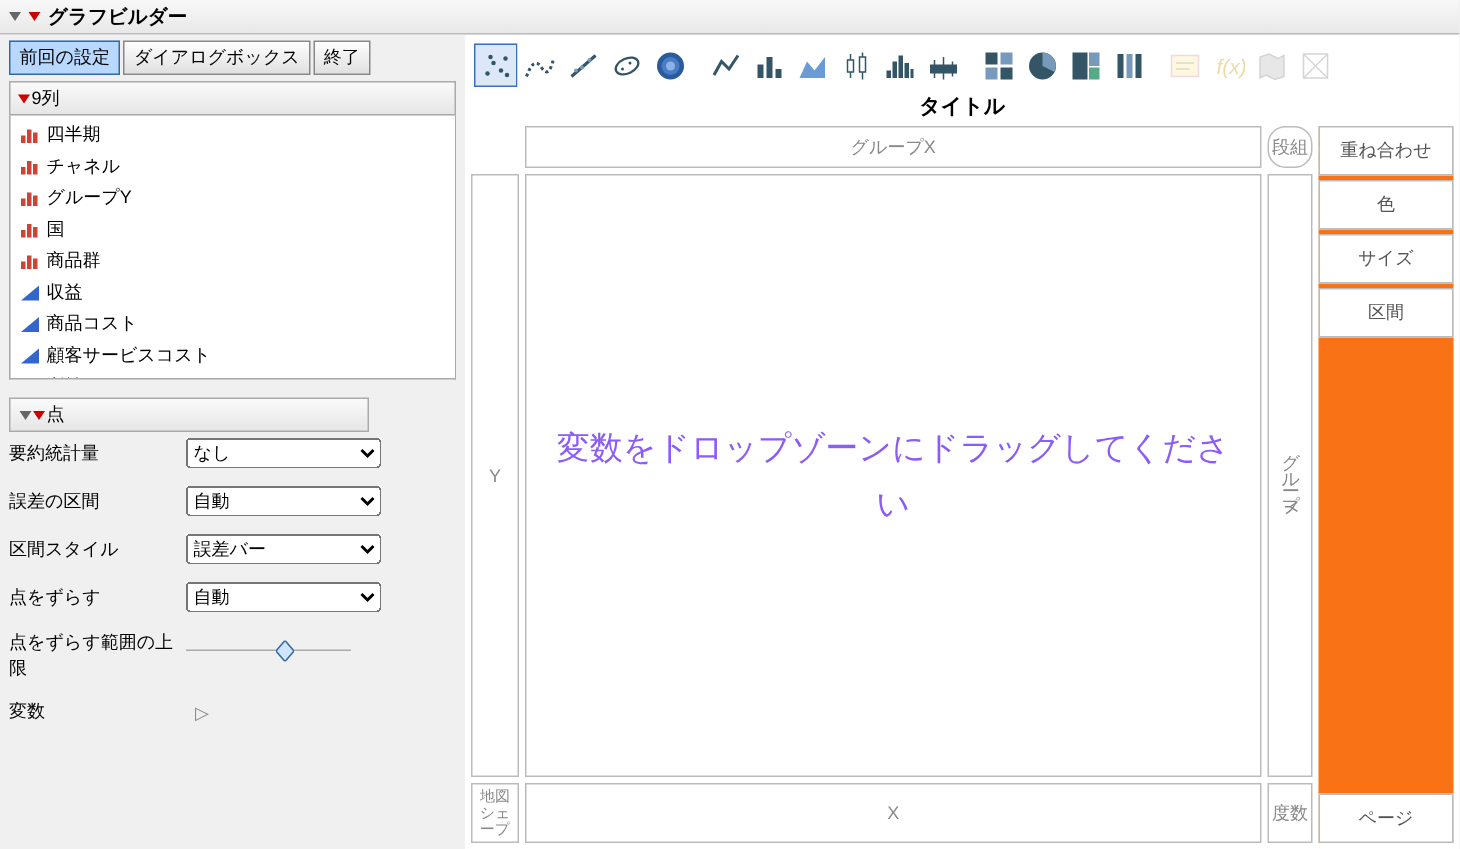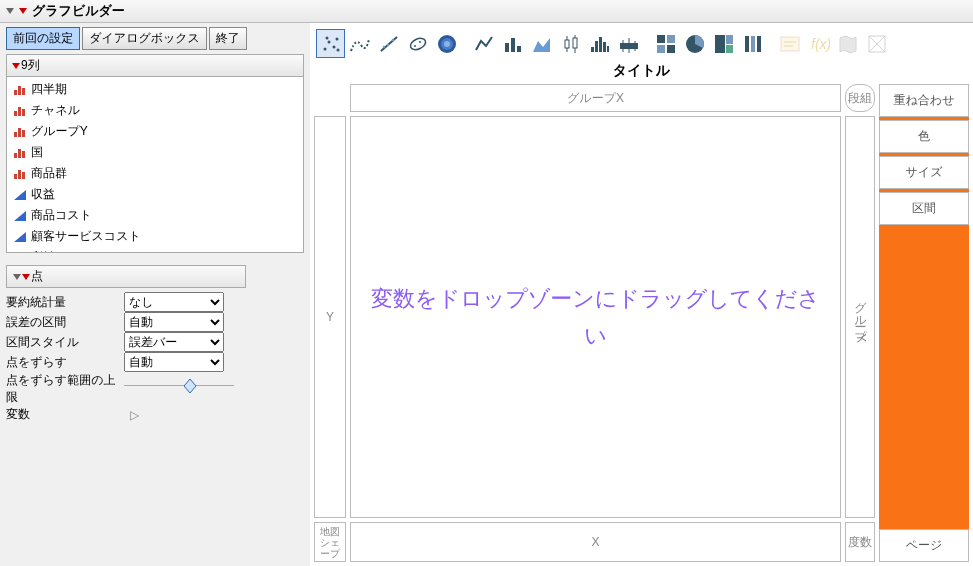--- a/index.html
+++ b/index.html
@@ -100,28 +100,28 @@
     align-items: center;
     border: 1px solid #aaa;
     background: linear-gradient(#fafafa, #e6e6e6);
     padding: 2px 4px;
     width: 240px;
   }
   .props-grid {
     margin-top: 4px;
     display: grid;
     grid-template-columns: 118px 120px;
-    row-gap: 0;
+    row-gap: 12px;
     align-items: center;
   }
   .props-grid label {
     font-size: 12px;
   }
   .props-grid select {
-    width: 100px;
+    width: 130px;
     font-size: 12px;
     height: 20px;
   }
   .slider {
     width: 110px;
     height: 14px;
     position: relative;
     border-top: 1px solid #aaa;
     margin-top: 6px;
   }

